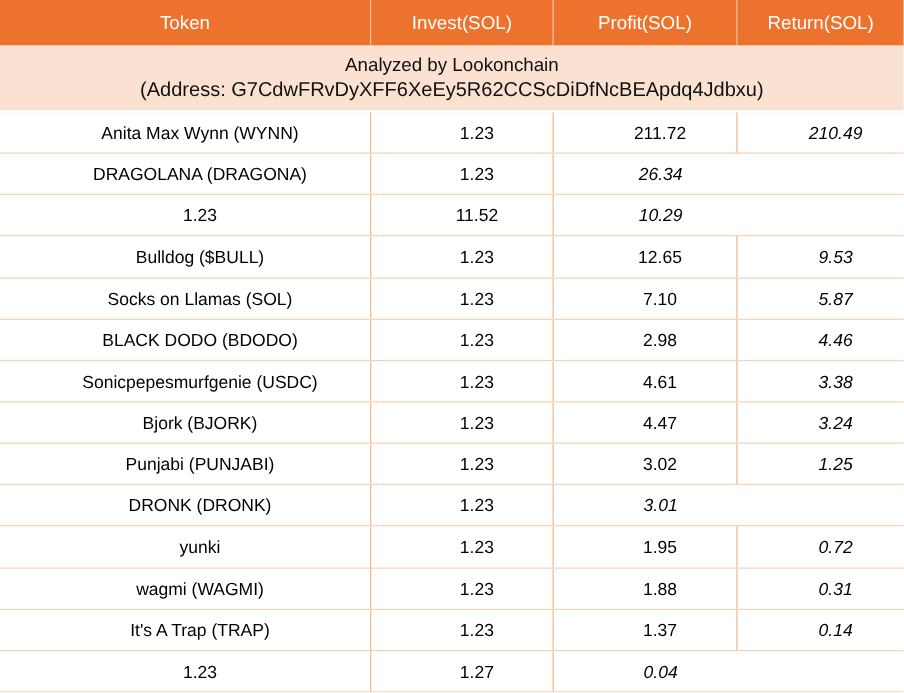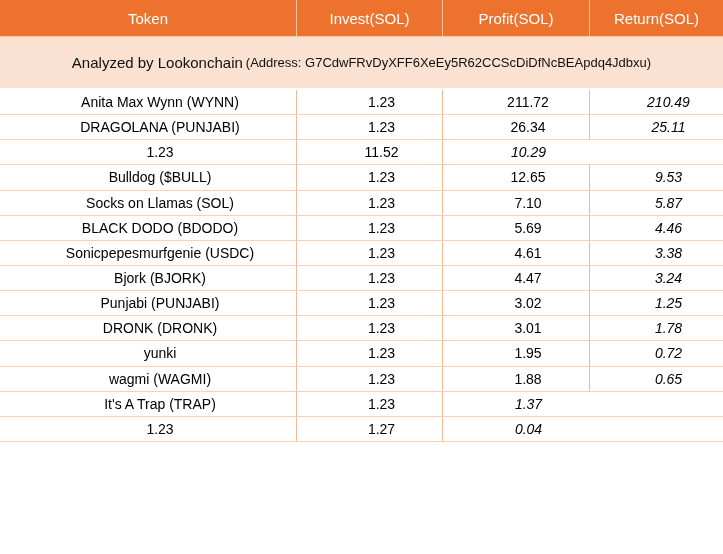--- a/index.html
+++ b/index.html
@@ -13,46 +13,46 @@
   }
   *{box-sizing:border-box;margin:0;padding:0;}
   html,body{width:723px;height:554px;}
   body{
     font-family:"Liberation Sans","DejaVu Sans",sans-serif;
     background:#ffffff;
     color:var(--text);
     overflow:hidden;
   }
   .table{
-    width:723px;height:442px;
+    width:723px;height:554px;
     display:flex;flex-direction:column;text-align:center;
   }
   .header-row{
     height:37px;flex:0 0 37px;
     display:grid;
     grid-template-columns:297px 146px 147px 133px;
     background:var(--header-bg);
     color:var(--header-text);
     border-bottom:1px solid #f6c7a3;
   }
   .header-cell{
     display:flex;align-items:center;justify-content:center;
     font-size:15px;
     border-right:1px solid var(--header-divider);
   }
   .header-cell:last-child{border-right:none;}
   .subheader{
     height:53px;flex:0 0 53px;
     background:var(--subheader-bg);
     border-bottom:2px solid #ffffff;
-    display:flex;align-items:center;justify-content:center;
+    display:flex;flex-direction:column;align-items:center;justify-content:center;
     gap:3px;
   }
   .subheader-title{font-size:15px;color:#111111;}
-  .subheader-address{font-size:13px;color:#111111;}
+  .subheader-address{font-size:16px;color:#111111;}
   .body{
     flex:1 1 auto;
     display:flex;flex-direction:column;
   }
   .row{
     flex:1 1 0;
     display:grid;
     grid-template-columns:297px 146px 147px 133px;
     border-bottom:1px solid var(--row-border);
   }
@@ -81,24 +81,23 @@
     <div class="subheader-address">(Address: G7CdwFRvDyXFF6XeEy5R62CCScDiDfNcBEApdq4Jdbxu)</div>
   </div>
   <div class="body">
       <div class="row">
         <div class="cell">Anita Max Wynn (WYNN)</div>
         <div class="cell">1.23</div>
         <div class="cell">211.72</div>
         <div class="cell">210.49</div>
       </div>
       <div class="row">
-        <div class="cell">DRAGOLANA (PUNJABI)</div>
+        <div class="cell">DRAGOLANA (DRAGONA)</div>
         <div class="cell">1.23</div>
         <div class="cell">26.34</div>
-        <div class="cell">25.11</div>
       </div>
       <div class="row">
         <div class="cell">1.23</div>
         <div class="cell">11.52</div>
         <div class="cell">10.29</div>
       </div>
       <div class="row">
         <div class="cell">Bulldog ($BULL)</div>
         <div class="cell">1.23</div>
         <div class="cell">12.65</div>
@@ -106,21 +105,21 @@
       </div>
       <div class="row">
         <div class="cell">Socks on Llamas (SOL)</div>
         <div class="cell">1.23</div>
         <div class="cell">7.10</div>
         <div class="cell">5.87</div>
       </div>
       <div class="row">
         <div class="cell">BLACK DODO (BDODO)</div>
         <div class="cell">1.23</div>
-        <div class="cell">5.69</div>
+        <div class="cell">2.98</div>
         <div class="cell">4.46</div>
       </div>
       <div class="row">
         <div class="cell">Sonicpepesmurfgenie (USDC)</div>
         <div class="cell">1.23</div>
         <div class="cell">4.61</div>
         <div class="cell">3.38</div>
       </div>
       <div class="row">
         <div class="cell">Bjork (BJORK)</div>
@@ -131,38 +130,38 @@
       <div class="row">
         <div class="cell">Punjabi (PUNJABI)</div>
         <div class="cell">1.23</div>
         <div class="cell">3.02</div>
         <div class="cell">1.25</div>
       </div>
       <div class="row">
         <div class="cell">DRONK (DRONK)</div>
         <div class="cell">1.23</div>
         <div class="cell">3.01</div>
-        <div class="cell">1.78</div>
       </div>
       <div class="row">
         <div class="cell">yunki</div>
         <div class="cell">1.23</div>
         <div class="cell">1.95</div>
         <div class="cell">0.72</div>
       </div>
       <div class="row">
         <div class="cell">wagmi (WAGMI)</div>
         <div class="cell">1.23</div>
         <div class="cell">1.88</div>
-        <div class="cell">0.65</div>
+        <div class="cell">0.31</div>
       </div>
       <div class="row">
         <div class="cell">It's A Trap (TRAP)</div>
         <div class="cell">1.23</div>
         <div class="cell">1.37</div>
+        <div class="cell">0.14</div>
       </div>
       <div class="row">
         <div class="cell">1.23</div>
         <div class="cell">1.27</div>
         <div class="cell">0.04</div>
       </div>
     </div>
 </div>
 
 </body></html>

